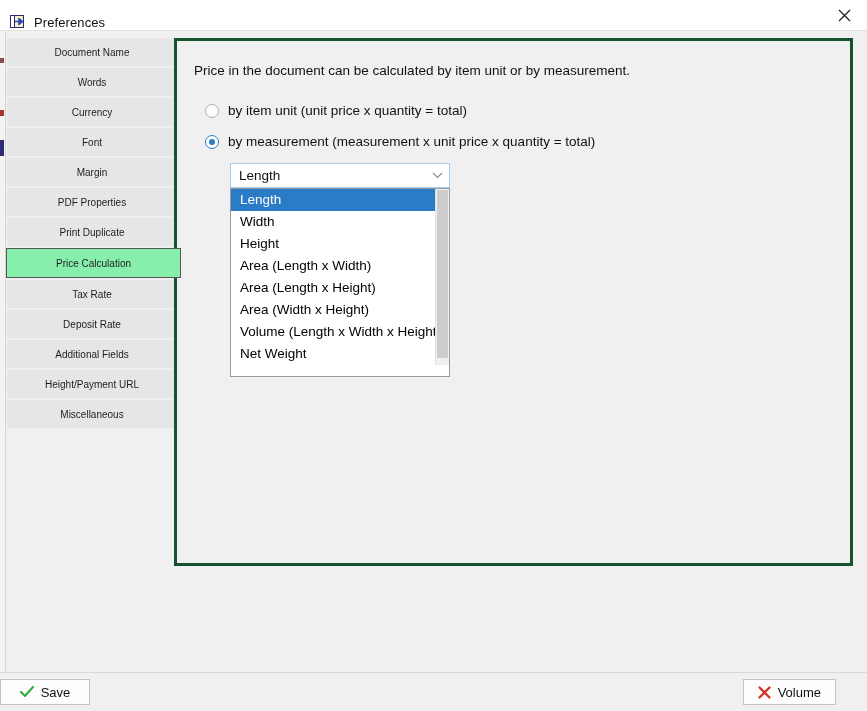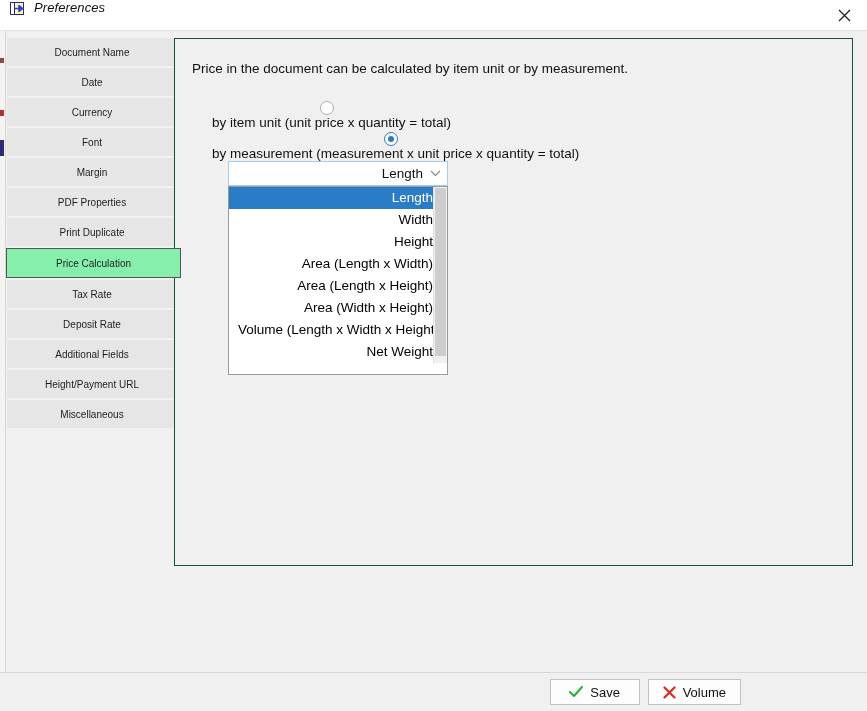--- a/index.html
+++ b/index.html
@@ -49,22 +49,21 @@
   
   .titlebar {
     position: absolute;
     left: 0; top: 0;
     width: 867px;
     height: 31px;
     background: #ffffff;
     border-bottom: 1px solid #e2e2e2;
     box-sizing: border-box;
     display: flex;
-    align-items: flex-start;
-    font-style: italic;
+    align-items: flex-end;
   }
   .title-icon {
     margin-left: 9px;
     width: 17px;
     height: 17px;
     flex: 0 0 auto;
     display: block;
   }
   .title-text {
     margin-left: 8px;
@@ -116,41 +115,39 @@
   }
 
   
   .main-panel {
     position: absolute;
     left: 174px;
     top: 38px;
     width: 679px;
     height: 528px;
     background: #f0f0f0;
-    border: 1px solid #14532d;
-    box-sizing: border-box;
-    text-align: right;
+    border: 3px solid #14532d;
+    box-sizing: border-box;
   }
   .intro-text {
     position: absolute;
     left: 17px;
     top: 22px;
     font-size: 13.5px;
     color: #111;
     white-space: nowrap;
   }
 
   .radio-row {
     position: absolute;
     left: 28px;
     display: flex;
     align-items: center;
     cursor: default;
     user-select: none;
-    flex-direction: column;
   }
   .radio-row.r1 { top: 62px; }
   .radio-row.r2 { top: 93px; }
 
   .radio-mark {
     width: 14px;
     height: 14px;
     border-radius: 50%;
     border: 1px solid #b0b0b0;
     background: #fdfdfd;
@@ -273,26 +270,26 @@
     left: 0;
     top: 672px;
     width: 867px;
     height: 1px;
     background: #d8d8d8;
   }
   .footer {
     position: absolute;
     left: 0;
     top: 673px;
-    width: 741px;
+    width: 836px;
     height: 38px;
     background: #f0f0f0;
     display: flex;
     align-items: center;
-    justify-content: flex-end;
+    justify-content: space-between;
     gap: 8px;
     box-sizing: border-box;
   }
   .btn {
     height: 26px;
     min-width: 90px;
     padding: 0 14px;
     background: #fdfdfd;
     border: 1px solid #c2c2c2;
     box-sizing: border-box;
@@ -330,21 +327,21 @@
         <path d="M1 1 L12 12 M12 1 L1 12" stroke="#222" stroke-width="1.3" fill="none"></path>
       </svg>
     </div>
   </div>
 
   <div class="sidebar">
     <div class="side-item">
         <span>Document Name</span>
       </div>
     <div class="side-item">
-        <span>Date</span>
+        <span>Words</span>
       </div>
     <div class="side-item">
         <span>Currency</span>
       </div>
     <div class="side-item">
         <span>Font</span>
       </div>
     <div class="side-item">
         <span>Margin</span>
       </div>

